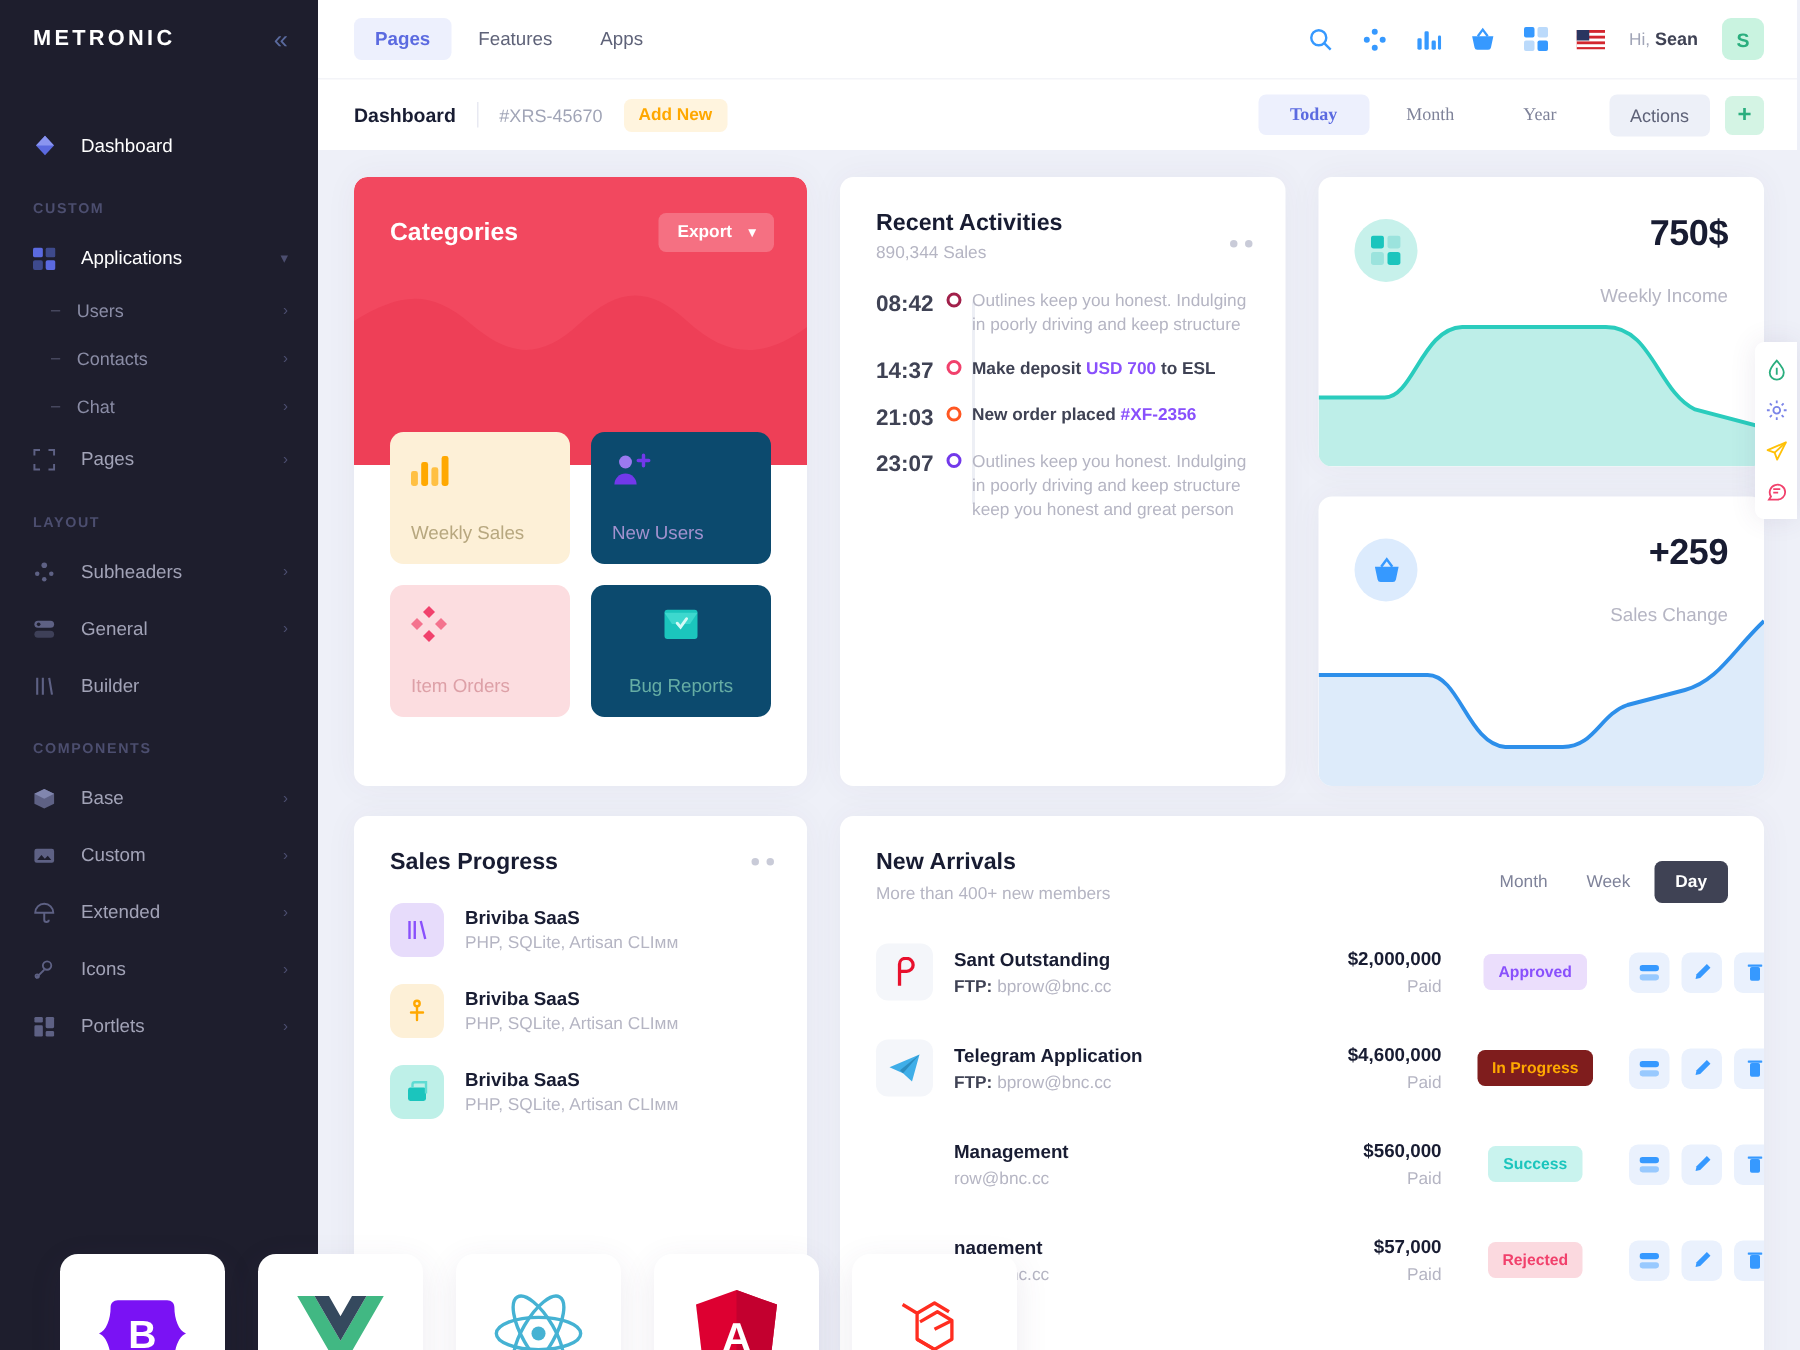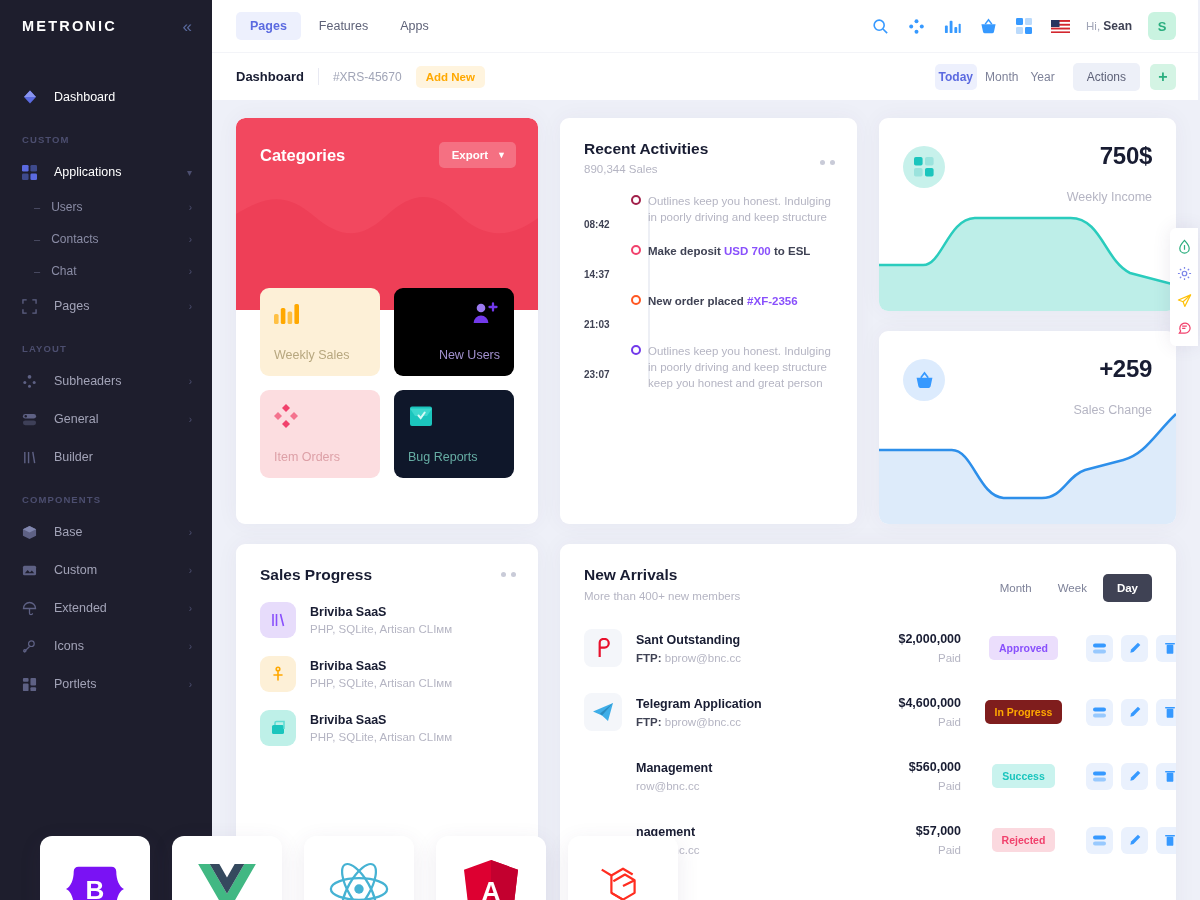--- a/index.html
+++ b/index.html
@@ -79,21 +79,21 @@
   }
   .crumb-title { font-size: 13px; font-weight: bold; color: #181C32; }
   .crumb-div { width: 1px; height: 17px; background: #E8E9F2; margin: 0 14px; }
   .crumb-id { font-size: 12px; color: #A1A5B7; }
   .badge-new {
     margin-left: 14px; background: #FFF4DE; color: #FFA800;
     font-size: 11.5px; font-weight: bold; padding: 5px 10px; border-radius: 5px;
   }
   .subbar-right { margin-left: auto; display: flex; align-items: center; gap: 4px; }
   .rng {
-    font-size: 12px; color: #7E8299; padding: 6px 4px; border-radius: 5px;
+    font-size: 12px; color: #7E8299; padding: 6px 21px; border-radius: 5px; font-family: Liberation Serif, serif;
   }
   .rng.active { background: #EDF0FD; color: #5B6AE0; font-weight: bold; }
   .act-btn {
     font-size: 12px; color: #5E6278; background: #EDF0F8;
     padding: 7px 14px; border-radius: 5px; margin-left: 10px;
   }
   .plus-btn {
     width: 26px; height: 26px; border-radius: 5px; background: #D4F4E4;
     color: #2AAE7E; font-size: 16px; font-weight: bold; margin-left: 6px;
     display: flex; align-items: center; justify-content: center;
@@ -125,36 +125,36 @@
     position: relative; z-index: 3; padding: 0 24px;
     margin-top: 120px; display: grid; grid-template-columns: 1fr 1fr;
     gap: 14px;
   }
   .tile {
     height: 88px; border-radius: 9px; padding: 14px 14px 0 14px;
     display: flex; flex-direction: column; justify-content: space-between;
   }
   .tile-lbl { font-size: 12.5px; padding-bottom: 14px; }
   .tile.t-yellow { background: #FDF0D7; } .tile.t-yellow .tile-lbl { color: #B7A77F; }
-  .tile.t-purple { background: #000000; text-align: right; } .tile.t-purple .tile-lbl { color: #A392CF; }
+  .tile.t-purple { background: #0c4a6e; } .tile.t-purple .tile-lbl { color: #A392CF; }
   .tile.t-pink   { background: #FCDDE0; } .tile.t-pink .tile-lbl   { color: #DDA0A7; }
-  .tile.t-teal   { background: #0f172a; } .tile.t-teal .tile-lbl   { color: #66ADA4; }
+  .tile.t-teal   { background: #0c4a6e; text-align: center; } .tile.t-teal .tile-lbl   { color: #66ADA4; }
 
   
   .act-card { width: 297px; flex: 0 0 297px; padding: 22px 22px 0 24px; position: relative; overflow: hidden;}
   .ca-title { font-size: 15.5px; font-weight: bold; color: #181C32; }
   .ca-sub { font-size: 11.5px; color: #B5B5C3; margin-top: 5px; }
   .dots { position: absolute; right: 22px; top: 42px; display: flex; gap: 5px; }
   .dots i { width: 5px; height: 5px; border-radius: 50%; background: #C9CBD8; display: block; }
   .timeline { margin-top: 18px; position: relative; }
   .tl-line { position: absolute; left: 64px; top: 8px; bottom: 12px; width: 1.5px; background: #EDEFF5; }
   .tl-item { display: flex; position: relative; margin-bottom: 13px; }
   .tl-time {
-    width: 40px; flex: 0 0 40px; font-size: 10px; font-weight: bold;
-    color: #3F4254; padding-top: 1px; margin-top: 25px;
+    width: 40px; flex: 0 0 40px; font-size: 15px; font-weight: bold;
+    color: #3F4254; padding-top: 1px;
   }
   .tl-bullet { width: 24px; flex: 0 0 24px; display: flex; justify-content: center; padding-top: 2px; }
   .tl-bullet span {
     width: 10px; height: 10px; border-radius: 50%; border: 2.4px solid #999;
     background: #fff; display: block; position: relative; z-index: 2;
   }
   .tl-text { font-size: 11.5px; line-height: 16px; color: #B5B5C3; }
   .tl-text.strong { color: #3F4254; font-weight: bold; }
   .tl-text .hl { color: #8950FC; font-weight: bold; }
   .tl-row { display: flex; align-items: center; gap: 7px; }

